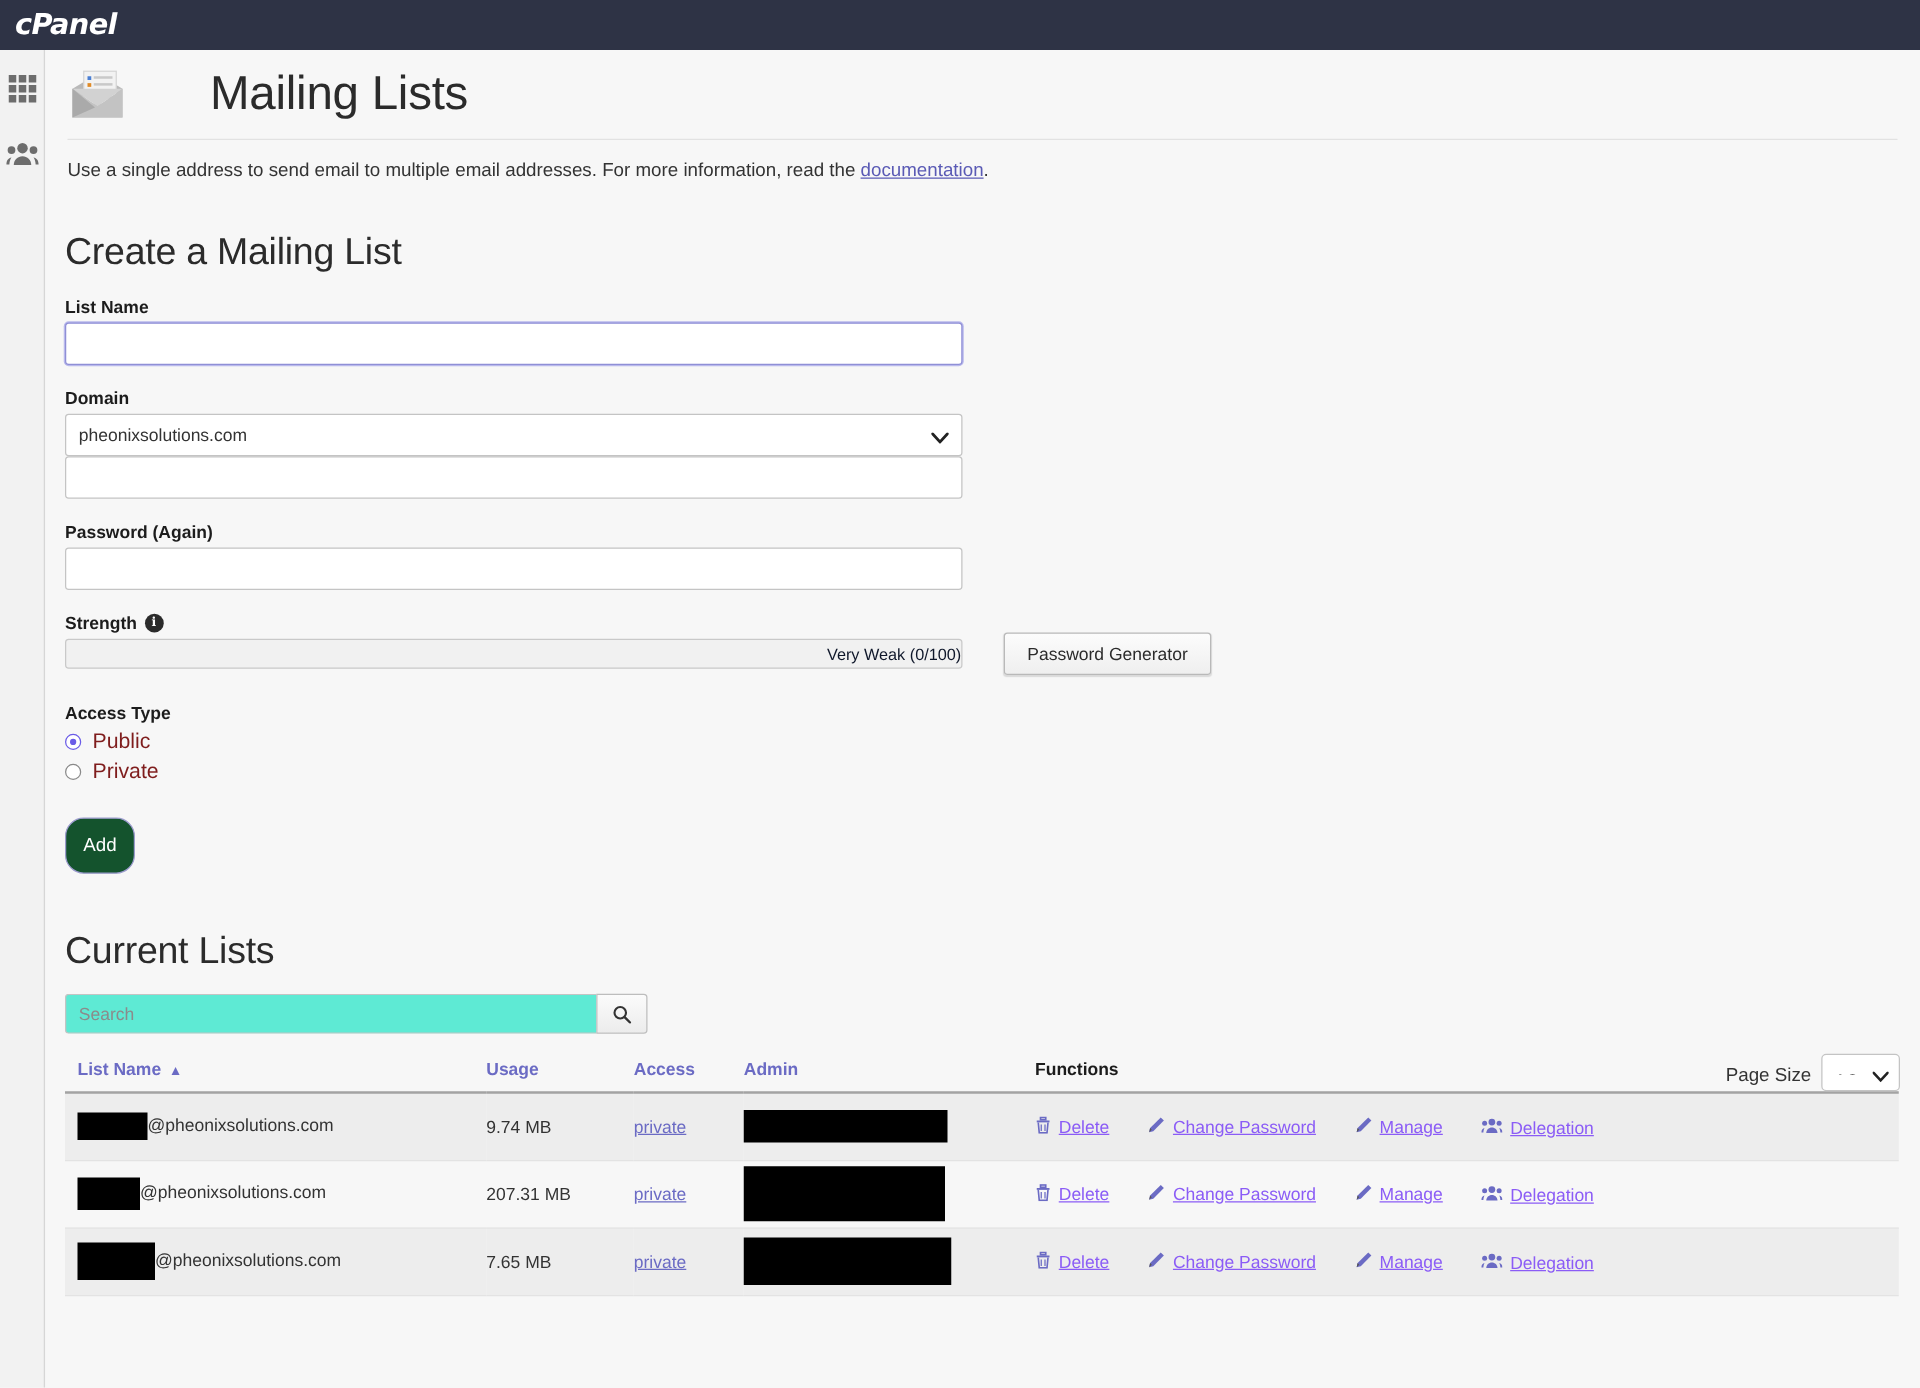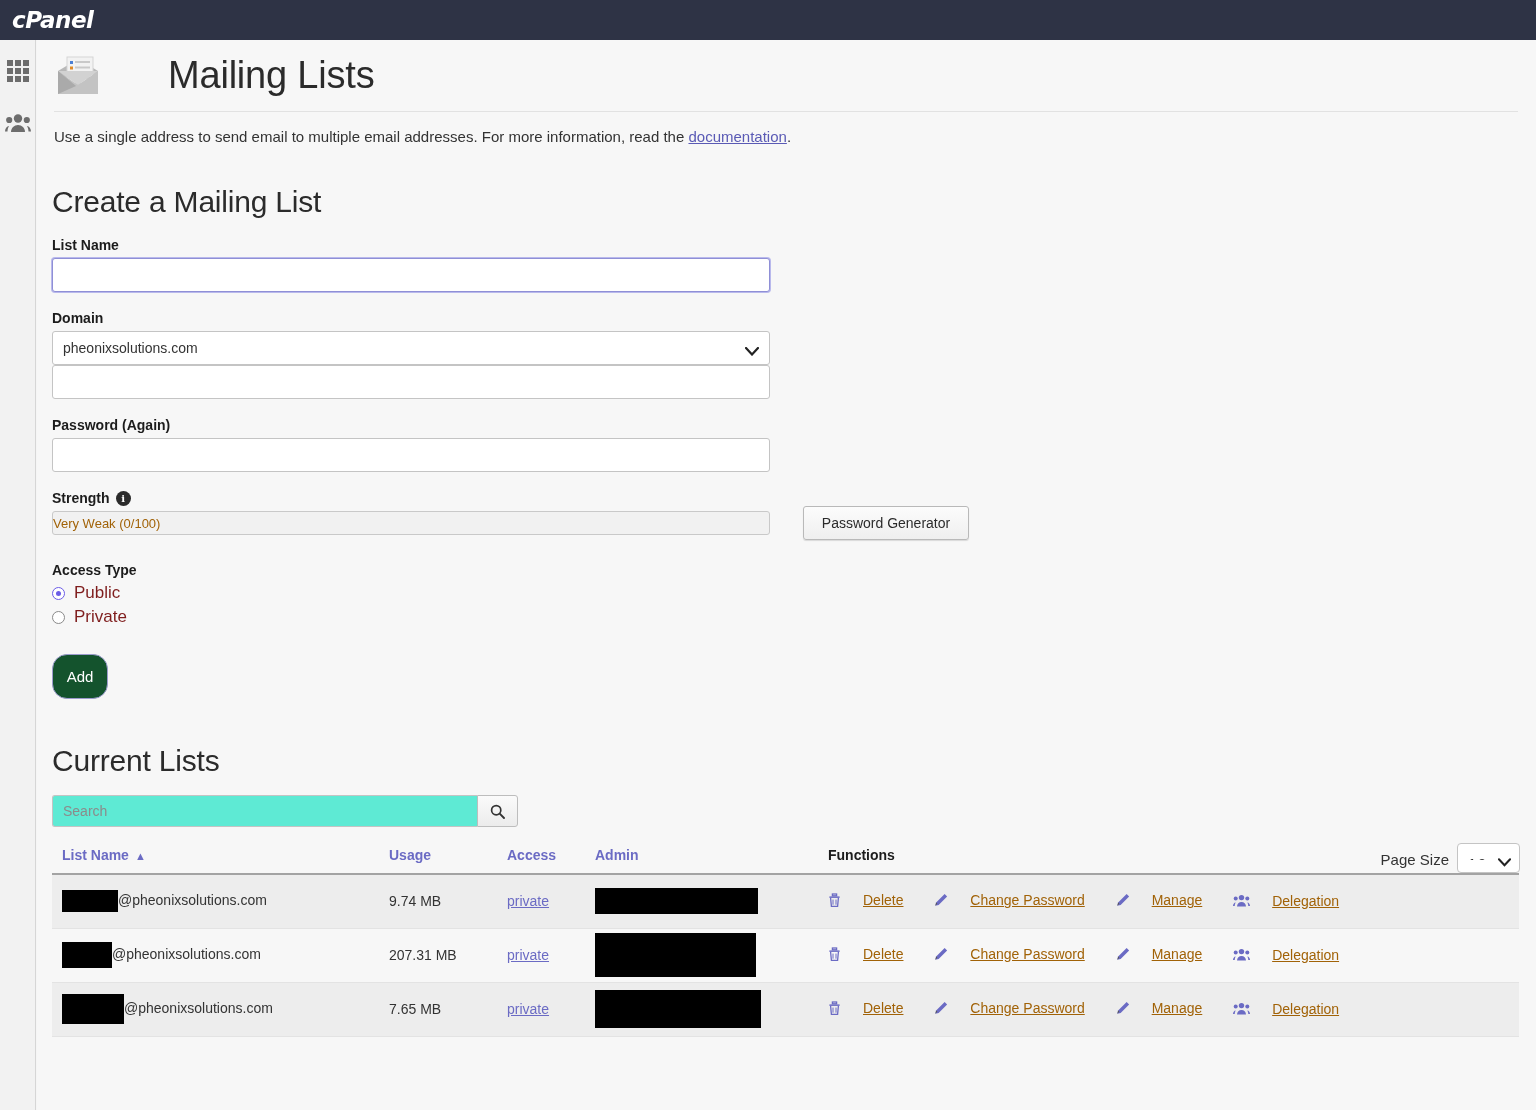--- a/index.html
+++ b/index.html
@@ -110,22 +110,22 @@
     background: #2b2b2b; color: #fff; font-size: 10px;
     font-weight: bold; display: inline-flex;
     align-items: center; justify-content: center;
     font-family: "DejaVu Serif", serif;
   }
   .strength-row { display: flex; align-items: flex-start; gap: 33px; }
   .strength-bar {
     width: 718px; height: 24px;
     border: 1px solid #c9c9c9; border-radius: 3px;
     background: #f1f1f1;
-    display: flex; align-items: center; justify-content: flex-start;
-    font-size: 13px; color: #a16207;
+    display: flex; align-items: center; justify-content: flex-end;
+    font-size: 13px; color: #0f172a;
   }
   .pwgen-btn {
     width: 166px; height: 34px; margin-top: -5px;
     background: linear-gradient(#fcfcfc, #efefef);
     border: 1px solid #b9b9b9; border-radius: 3px;
     font-size: 14px; color: #2b2b2b; cursor: pointer;
     font-family: "Liberation Sans", sans-serif;
     box-shadow: 0 1px 1px rgba(0,0,0,.12);
   }
   .radio-row { display: flex; align-items: center; gap: 9px; margin-top: 4px; }
@@ -196,21 +196,21 @@
   th.plain { color: #1c1c1c; }
   table.lists td {
     font-size: 14px; color: #333; padding: 0; height: 54px;
     vertical-align: middle;
   }
   tr.odd td { background: #ededed; }
   tr.even td { background: #f7f7f7; }
   tr.row td { border-bottom: 1px solid #e3e3e3; }
   .redact { background: #000; display: inline-block; vertical-align: middle; }
   .access-link { color: #6b6bc4; }
-  .fn { color: #a16207; display: inline-flex; align-items: center; gap: 22px;
+  .fn { color: #8b5cf6; display: inline-flex; align-items: flex-start; gap: 6px;
     margin-right: 27px; cursor: pointer; font-size: 14px; white-space: nowrap; }
   .fn svg { flex: none; }
 </style>
 </head>
 <body>
 
 <div class="topbar">
   <div class="cp-logo">cPanel</div>
 </div>
 

